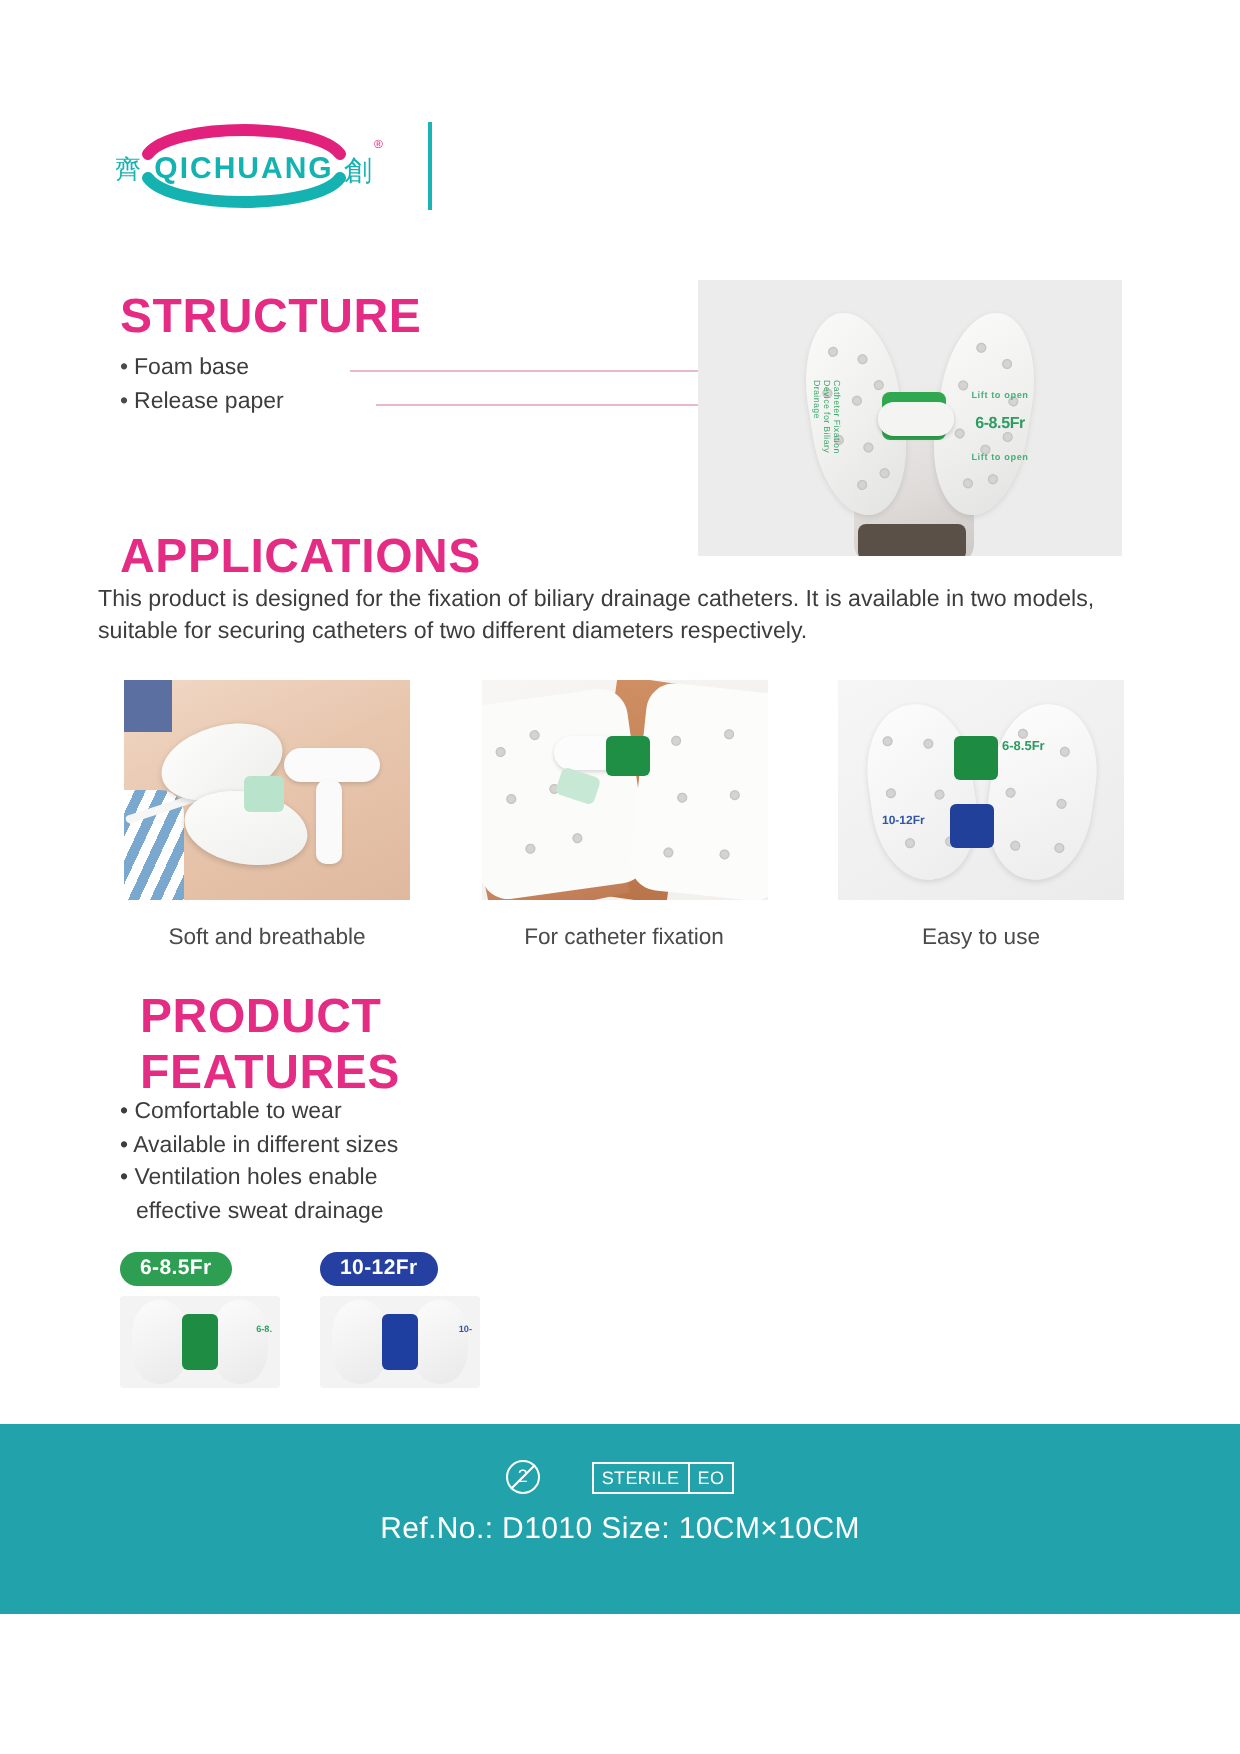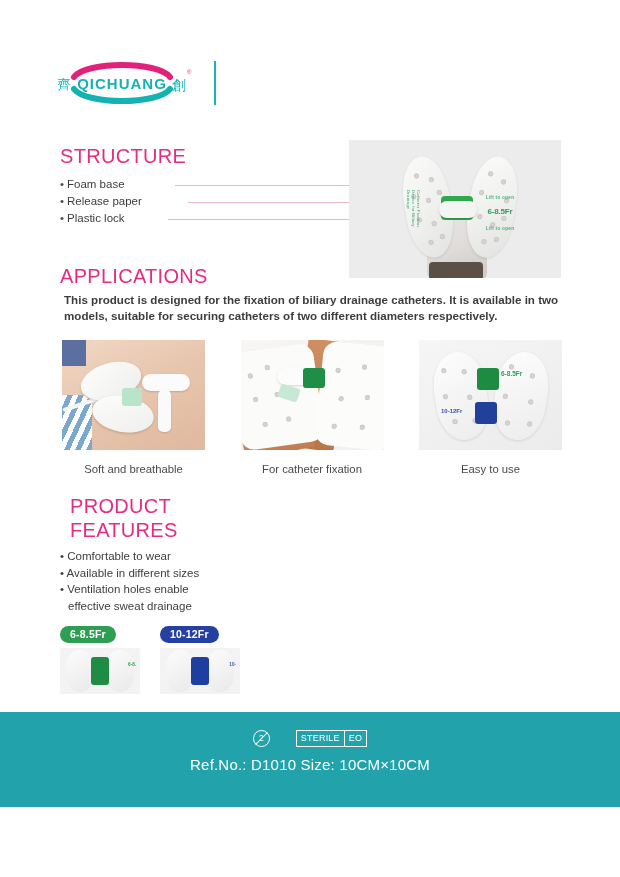--- a/index.html
+++ b/index.html
@@ -53,22 +53,22 @@
   .title-line2 {
     font-size: 22.5px;
     font-weight: bold;
     letter-spacing: 0.2px;
     color: #19aeb0;
   }
 
   
   .sec-heading {
     color: #e52c84;
-    font-size: 20px;
-    font-weight: normal;
+    font-size: 24px;
+    font-weight: bold;
     letter-spacing: 0.3px;
     line-height: 1.18;
   }
 
   
   .structure-head { position: absolute; left: 60px; top: 145px; }
   .structure-list {
     position: absolute;
     left: 60px; top: 176px;
     width: 300px;
@@ -173,26 +173,25 @@
     font-size: 4.4px;
     writing-mode: vertical-rl;
     line-height: 5px;
     letter-spacing: 0.2px;
   }
 
   
   .apps-head { position: absolute; left: 60px; top: 265px; }
   .apps-body {
     position: absolute;
-    left: 64px; top: 292px;
+    left: 49px; top: 292px;
     width: 505px;
     font-size: 11.6px;
     line-height: 16px;
     color: #3d3d3d;
-    font-weight: bold;
   }
 
   
   .photo-row {
     position: absolute;
     left: 62px; top: 340px;
     width: 500px;
     display: flex;
     justify-content: space-between;
   }
@@ -310,20 +309,21 @@
     width: 620px;
     height: 95px;
     background: #22a3ac;
     color: #ffffff;
   }
   .footer-symbols {
     position: absolute;
     left: 0; right: 0; top: 18px;
     display: flex;
     justify-content: center;
+    align-items: center;
     gap: 26px;
   }
   .sym-noreuse {
     width: 15px; height: 15px;
     border: 1.1px solid #ffffff;
     border-radius: 50%;
     position: relative;
     font-size: 9px;
     line-height: 14px;
     text-align: center;
@@ -380,24 +380,20 @@
 <div class="sec-heading structure-head">STRUCTURE</div>
 
 <div class="structure-list">
   <div class="struct-item">
     <span class="bullet">•</span><span>Foam base</span>
     <span class="leader l1"></span>
   </div>
   <div class="struct-item">
     <span class="bullet">•</span><span>Release paper</span>
     <span class="leader l2"></span>
-  </div>
-  <div class="struct-item">
-    <span class="bullet">•</span><span>Plastic lock</span>
-    <span class="leader l3"></span>
   </div>
 </div>
 
 <div class="struct-photo">
   <div class="hand"></div>
   <div class="cuff"></div>
 
   <div class="wing left">
     <div class="holes">
       <div class="hole" style="left:14px;top:16px"></div>

